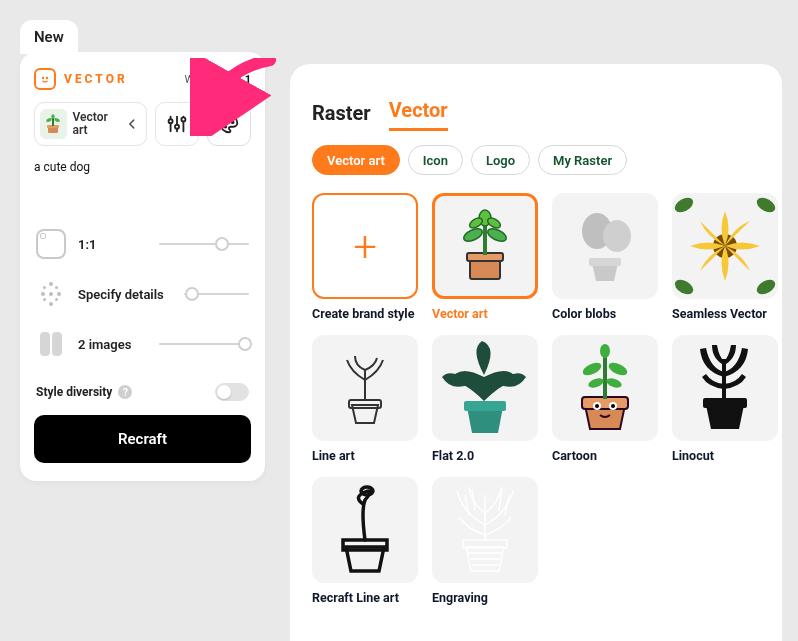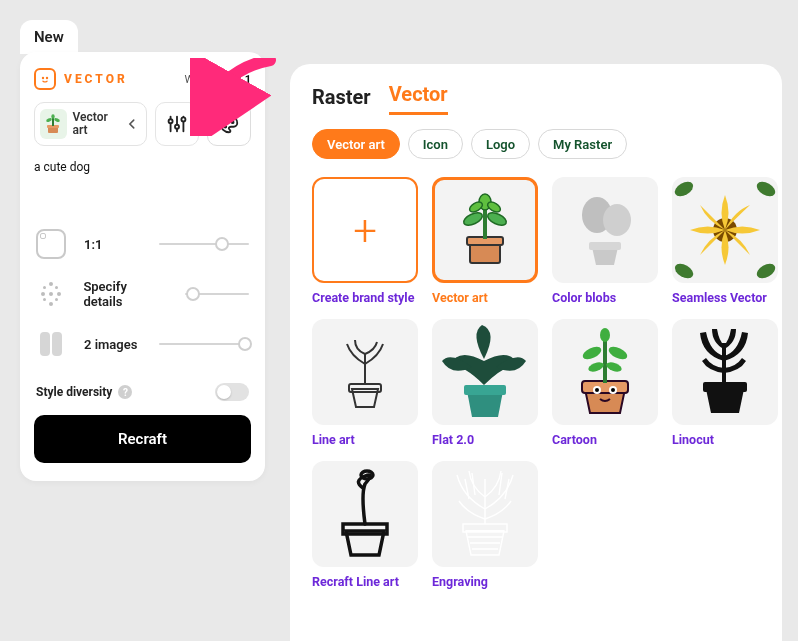--- a/index.html
+++ b/index.html
@@ -37,21 +37,21 @@
   .style-chip .mini.plant{ background:#e8f4e8; }
   .chev{ margin-left:auto; width:14px; height:14px; color:#555; }
   .icon-btn{
     width:44px; height:44px; border:1px solid #ddd; border-radius:10px;
     background:#fff; display:flex; align-items:center; justify-content:center;
   }
   .icon-btn.left{ border-color:#e5e5e5; }
 
   .prompt{ font-size:12px; color:#111; margin: 2px 0 45px; }
 
-  .sb-option{ display:flex; align-items:center; gap:18px; padding:10px 2px; }
+  .sb-option{ display:flex; align-items:center; gap:12px; padding:10px 2px; }
   .sb-option .oicon{
     width:30px; height:30px; border:2px solid #c9c9c9; border-radius:8px;
     display:flex; align-items:center; justify-content:center; position:relative;
   }
   .sb-option.details .oicon{ border:none; }
   .sb-option.details .oicon .d{ width:4px;height:4px;background:#bdbdbd;border-radius:50%; position:absolute; }
   .sb-option.images .oicon{ border:none; display:flex; gap:2px; }
   .sb-option.images .oicon .s{ width:10px; height:24px; background:#d6d6d6; border-radius:4px; }
   .sb-option .olabel{ font-size:13px; font-weight:600; color:#222; }
   .slider-track{ margin-left:auto; width:90px; height:2px; background:#d5d5d5; position:relative; border-radius:2px; }
@@ -66,35 +66,35 @@
   .toggle .knob{ position:absolute; top:2px; left:2px; width:14px; height:14px; background:#fff; border-radius:50%; box-shadow:0 1px 2px rgba(0,0,0,.2);}
 
   .recraft-btn{ width:100%; height:48px; border-radius:10px; background:#000; color:#fff; font-size:15px; font-weight:600; display:flex; align-items:center; justify-content:center; }
 
   
   .arrow{ position:absolute; left:190px; top:58px; width:88px; height:78px; pointer-events:none; }
 
   
   .picker{
     position:absolute; left:290px; top:64px; right:16px; bottom:0;
-    background:#fff; border-radius:20px 20px 0 0; padding:18px 22px;
+    background:#fff; border-radius:20px 20px 0 0; padding:34px 22px;
     overflow:hidden;
   }
   .tabs{ display:flex; gap:18px; font-size:20px; font-weight:700; color:#222; align-items:flex-end; margin-bottom:14px; }
   .tabs .tab{ padding-bottom:6px; }
   .tabs .tab.active{ color:#ff7a1a; border-bottom:3px solid #ff7a1a; }
 
   .pills{ display:flex; gap:8px; margin-bottom:18px; }
   .pill{ height:30px; padding:0 14px; border-radius:18px; display:flex; align-items:center; font-size:13px; font-weight:600; color:#14532d; border:1px solid #d8d8d8; background:#fff; }
   .pill.active{ background:#ff7a1a; color:#fff; border-color:#ff7a1a; }
 
   .grid{ display:grid; grid-template-columns: repeat(4, 106px); gap:14px 14px; }
   .card{ width:106px; }
   .card .thumb{ width:106px; height:106px; border-radius:12px; display:flex; align-items:center; justify-content:center; background:#f3f3f3; overflow:hidden; position:relative; }
-  .card .cap{ margin-top:7px; font-size:12.5px; font-weight:700; color:#6d28d9; }
+  .card .cap{ margin-top:7px; font-size:12.5px; font-weight:700; color:#0f172a; }
   .card.selected .thumb{ outline:3px solid #ff7a1a; outline-offset:-3px; }
   .card.selected .cap{ color:#ff7a1a; }
   .card.create .thumb{ background:#fff; border:2px solid #ff7a1a; }
   .card.create .plus{ color:#ff7a1a; font-size:42px; font-weight:300; }
 
   .t-vectorart{ background:#d9ede3; }
   .t-blobs{ background:#efefef; }
   .t-seamless{ background:#cfbf4f; }
   .t-lineart{ background:#f5f5f5; }
   .t-flat{ background:#f08a5d; }

